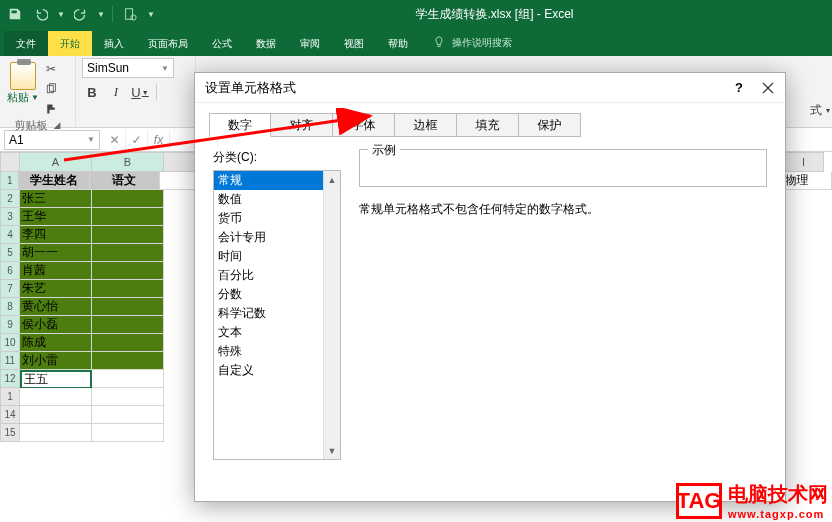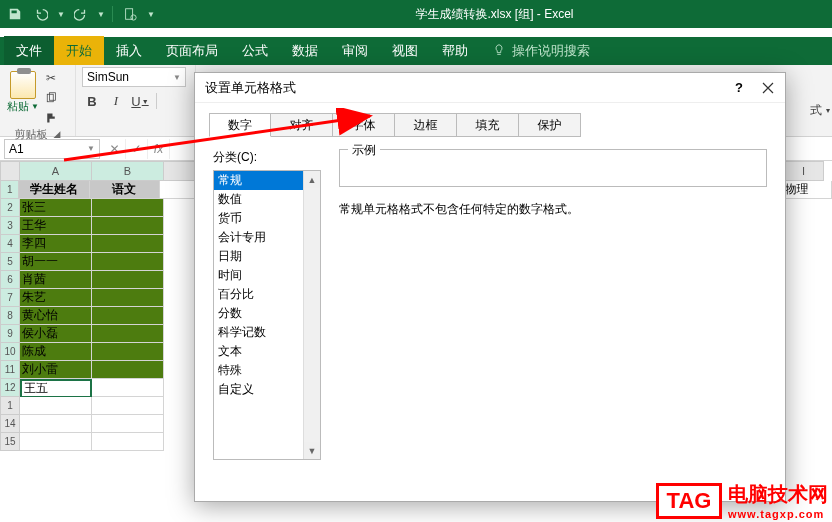--- a/index.html
+++ b/index.html
@@ -6,24 +6,24 @@
 html, body { margin: 0; padding: 0; width: 832px; height: 522px; overflow: hidden; background: #fff; }
 
 
 .titlebar { height: 28px; background: #0e6b37; display: flex; align-items: center; color: #fff; font-size: 12px; }
 .tb-left { display: flex; align-items: center; gap: 4px; padding-left: 4px; }
 .qat-btn { width: 22px; height: 22px; display: flex; align-items: center; justify-content: center; color: #c0e5cd; font-size: 13px; cursor: pointer; }
 .sep-v { width: 1px; height: 16px; background: #2a8b52; margin: 0 2px; }
 .tb-center { flex: 1; text-align: center; }
 
 
-.ribbon-tabs { height: 28px; background: #0e6b37; display: flex; align-items: flex-end; padding-left: 4px; color: #fff; font-size: 13px; margin-top: 9px; }
+.ribbon-tabs { height: 28px; background: #0e6b37; display: flex; align-items: flex-end; padding-left: 4px; color: #fff; font-size: 10px; }
 .rtab { padding: 6px 12px 5px; cursor: pointer; }
 .rtab.active-file { background: #0c5e30; }
-.rtab.active { background: #eab308; color: #0e6b37; }
+.rtab.active { background: #fde047; color: #0e6b37; }
 .search-group { display: flex; align-items: center; padding: 0 12px 5px; gap: 6px; color: #c0e5cd; }
 
 
 .ribbon-body { height: 72px; background: #f3f3f3; border-bottom: 1px solid #d4d4d4; display: flex; }
 .ribbon-group { border-right: 1px solid #e1e1e1; padding: 2px 6px 1px; position: relative; display: flex; flex-direction: column; justify-content: space-between; }
 .group-label { text-align: center; font-size: 11px; color: #666; height: 14px; display:flex; align-items:center; justify-content:center; gap:6px;}
 .group-launch { font-size: 9px; color:#666; }
 .paste-big { width: 34px; height: 50px; display:flex; flex-direction:column; align-items:center; justify-content:center; color:#0e6b37; }
 .paste-icon { width: 26px; height: 28px; border:1px solid #c59a2a; border-radius:2px; background: linear-gradient(#fff,#fce8b0); position:relative; }
 .paste-icon::before { content:""; position:absolute; top:-4px;left:6px;width:14px;height:6px;background:#8f8f8f;border-radius:2px; }
@@ -60,36 +60,36 @@
 .dlg-title { height:30px; display:flex; align-items:center; justify-content:space-between; padding:0 10px; font-size:13px; border-bottom:1px solid #eee;}
 .dlg-right { display:flex; gap:18px; align-items:center; }
 .dlg-help { font-weight:bold; cursor:pointer; }
 .dlg-close { width:14px;height:14px; cursor:pointer; display:flex;align-items:center;justify-content:center;}
 .dlg-tabs { display:flex; padding:10px 14px 0; gap:0; }
 .dlg-tab { width:62px; height:24px; border:1px solid #bbb; background:#f3f3f3; border-bottom:1px solid #bbb; display:flex;align-items:center;justify-content:center;font-size:12px; cursor:pointer; border-left:none; }
 .dlg-tab:first-child { border-left:1px solid #bbb; }
 .dlg-tab.active { background:#fff; border-bottom:1px solid #fff; }
 .dlg-body { padding:12px 18px; display:flex; gap:18px; }
 .cat-label { font-size:12px; margin-bottom:4px; }
-.listbox { width:108px; height:290px; border:1px solid #bbb; font-size:12px; overflow:auto; position:relative;}
+.listbox { width:128px; height:290px; border:1px solid #bbb; font-size:12px; overflow:auto; position:relative;}
 .li { padding:1px 4px; cursor:pointer; }
 .li.sel { background:#0078d7; color:#fff; }
 .listbox-scroll { position:absolute; right:0; top:0; width:17px; height:100%; background:#f0f0f0; border-left:1px solid #ddd; }
 .sb-btn { height:17px; display:flex;align-items:center;justify-content:center;color:#666;font-size:9px;background:#efefef; }
 .sample { width:428px; }
 .sample-box { border:1px solid #bbb; height:38px; position:relative; margin-bottom:14px;}
 .sample-legend { position:absolute; top:-8px; left:8px; background:#fff; padding:0 4px; font-size:12px; }
 .desc { font-size:12px; }
 
 
 .arrow-svg { position:absolute; left:60px; top:108px; width:320px; height:60px; pointer-events:none; }
 
 
 .watermark { position:absolute; right:4px; bottom:2px; display:flex; align-items:center; gap:6px; }
-.tag-box { width:66px;height:36px;border:3px solid #ff0000; font-weight:bold; font-size:22px; color:#ff0000; display:flex;align-items:center;justify-content:center; background:#fff;}
+.tag-box { width:46px;height:36px;border:3px solid #ff0000; font-weight:bold; font-size:22px; color:#ff0000; display:flex;align-items:center;justify-content:center; background:#fff;}
 .wm-text { font-size:20px; font-weight:bold; color:#ff0000; }
 
 
 .style-dd { position:absolute; right:2px; top:102px; font-size:12px; color:#444; display:flex; align-items:center; gap:4px; }
 
 </style>
 </head>
 <body>
 
 <div class="titlebar">
@@ -167,21 +167,21 @@
       </div>
     </div>
     <div class="group-label">
         <span>剪贴板</span>
         <span class="group-launch">◢</span>
       </div>
   </div>
   <div class="ribbon-group" style="width:120px;">
     <div>
       <div class="font-group-row">
-        <div class="font-select" style="width:104px;">
+        <div class="font-select" style="width:92px;">
             <span>SimSun</span>
             <span style="font-size:8px;color:#888;">▼</span>
           </div>
       </div>
       <div class="font-group-row" style="margin-top:4px;gap:4px;">
         <div class="fmt-btn" style="font-weight:bold;">B</div>
         <div class="fmt-btn" style="font-style:italic;font-family:serif;">I</div>
         <div class="fmt-btn" style="text-decoration:underline;">
             <span>U</span>
             <span style="font-size:7px;margin-left:1px;">▼</span>
@@ -321,21 +321,20 @@
   </div>
   <div class="dlg-body">
     <div>
       <div class="cat-label"><span>分类(C):</span></div>
       <div class="listbox">
         <div id="catlist">
             <div class="li sel">常规</div>
             <div class="li ">数值</div>
             <div class="li ">货币</div>
             <div class="li ">会计专用</div>
-            <div class="li ">日期</div>
             <div class="li ">时间</div>
             <div class="li ">百分比</div>
             <div class="li ">分数</div>
             <div class="li ">科学记数</div>
             <div class="li ">文本</div>
             <div class="li ">特殊</div>
             <div class="li ">自定义</div>
           </div>
         <div class="listbox-scroll">
           <div class="sb-btn">▲</div>

